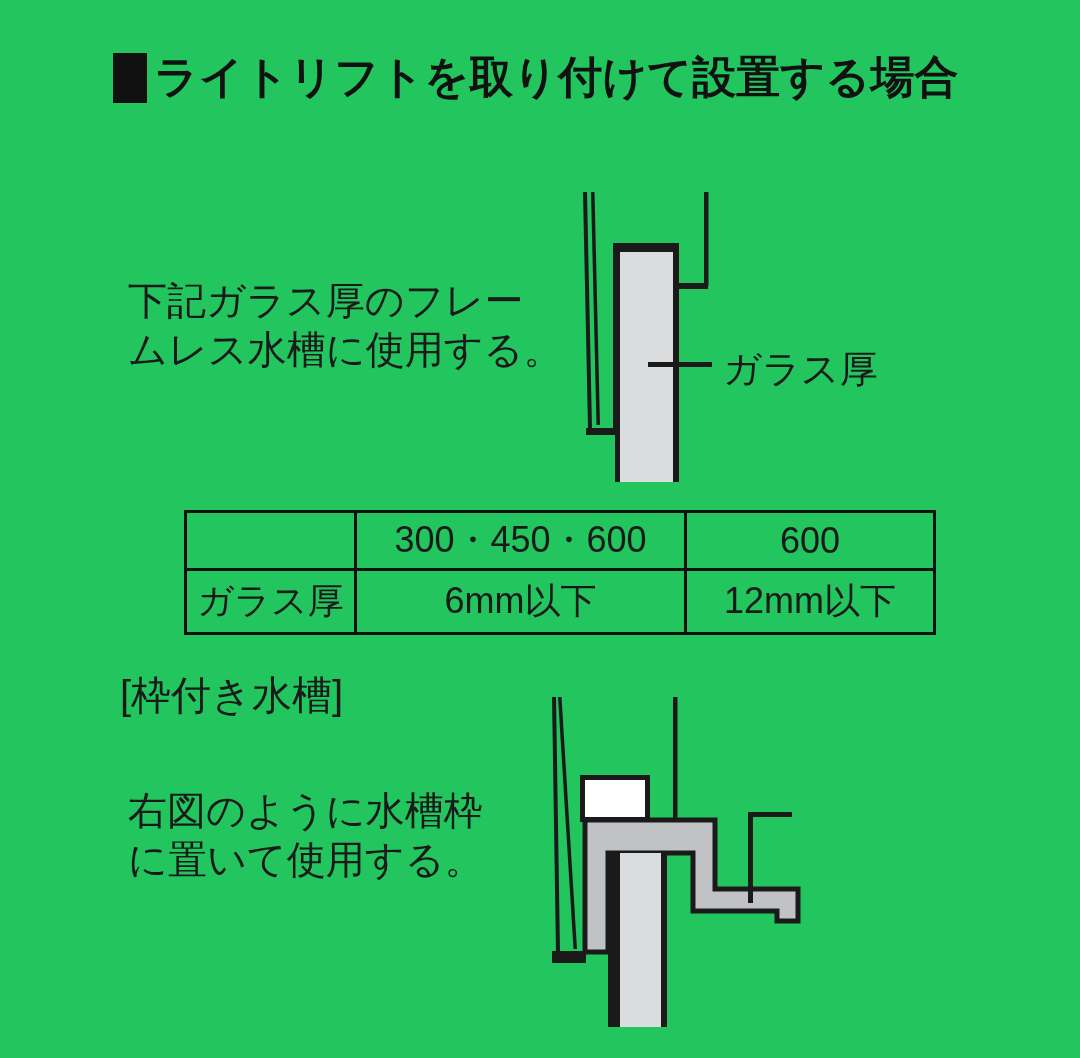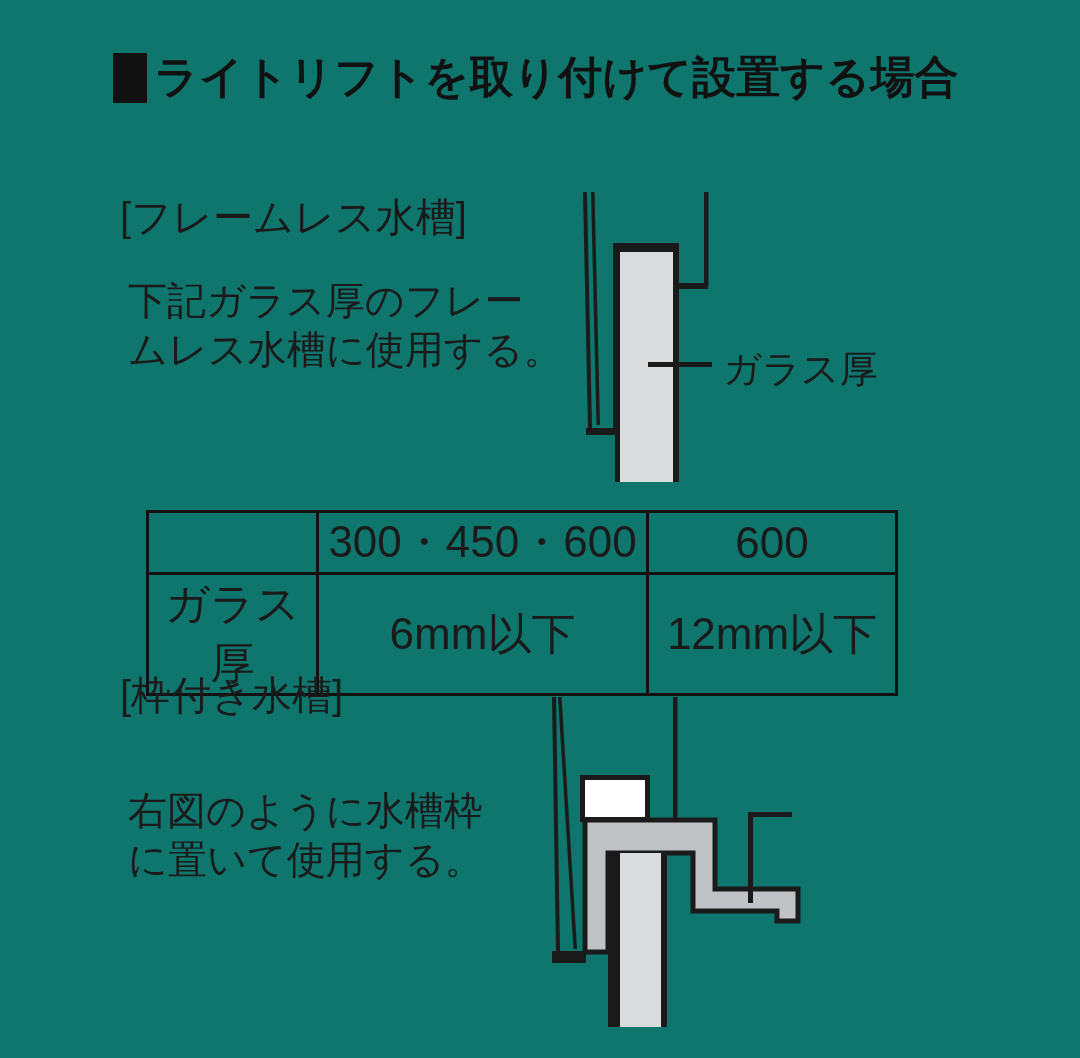--- a/index.html
+++ b/index.html
@@ -1,19 +1,19 @@
 <!DOCTYPE html>
 <html><head>
 <meta charset="utf-8">
 <style>
   html,body{margin:0;padding:0;background:#ffffff;}
   #canvas{
     position:relative;
     width:1080px;height:1058px;
-    background:#0f766e;
+    background:#22c55e;
     overflow:hidden;
     font-family:"Liberation Sans","DejaVu Sans",sans-serif;
     color:#1a1a1a;
   }
   .abs{position:absolute;}
   
   .title-row{
     left:113px;top:48px;
     display:flex;align-items:center;
   }
@@ -44,41 +44,41 @@
   }
   
   .dia-label{
     font-size:38px;
     white-space:nowrap;
   }
   
   table.spec{
     border-collapse:collapse;
     table-layout:fixed;
-    font-size:44px;
+    font-size:36px;
+    margin-left:38px;
   }
   table.spec td{
     border:3px solid #111111;
     text-align:center;
     vertical-align:middle;
     padding:0;
   }
   .svg-block{pointer-events:none;}
 </style>
 </head>
 <body>
 
 <div id="canvas">
 
   <div class="abs title-row">
     <div class="title-bullet"></div>
     <div class="title-text">ライトリフトを取り付けて設置する場合</div>
   </div>
 
-  <div class="abs sec-heading" style="left:120px;top:190px;">[フレームレス水槽]</div>
 
   <div class="abs sec-body" style="left:128px;top:254px;">下記ガラス厚のフレー
 ムレス水槽に使用する。</div>
 
   <svg class="abs svg-block" style="left:545px;top:185px;" width="415" height="305" viewBox="0 0 415 305">
 
     <rect x="75" y="64" width="53" height="233" fill="#dbdcde"></rect>
 
     <rect x="68" y="58" width="66" height="9" fill="#1a1a1a"></rect>
 

